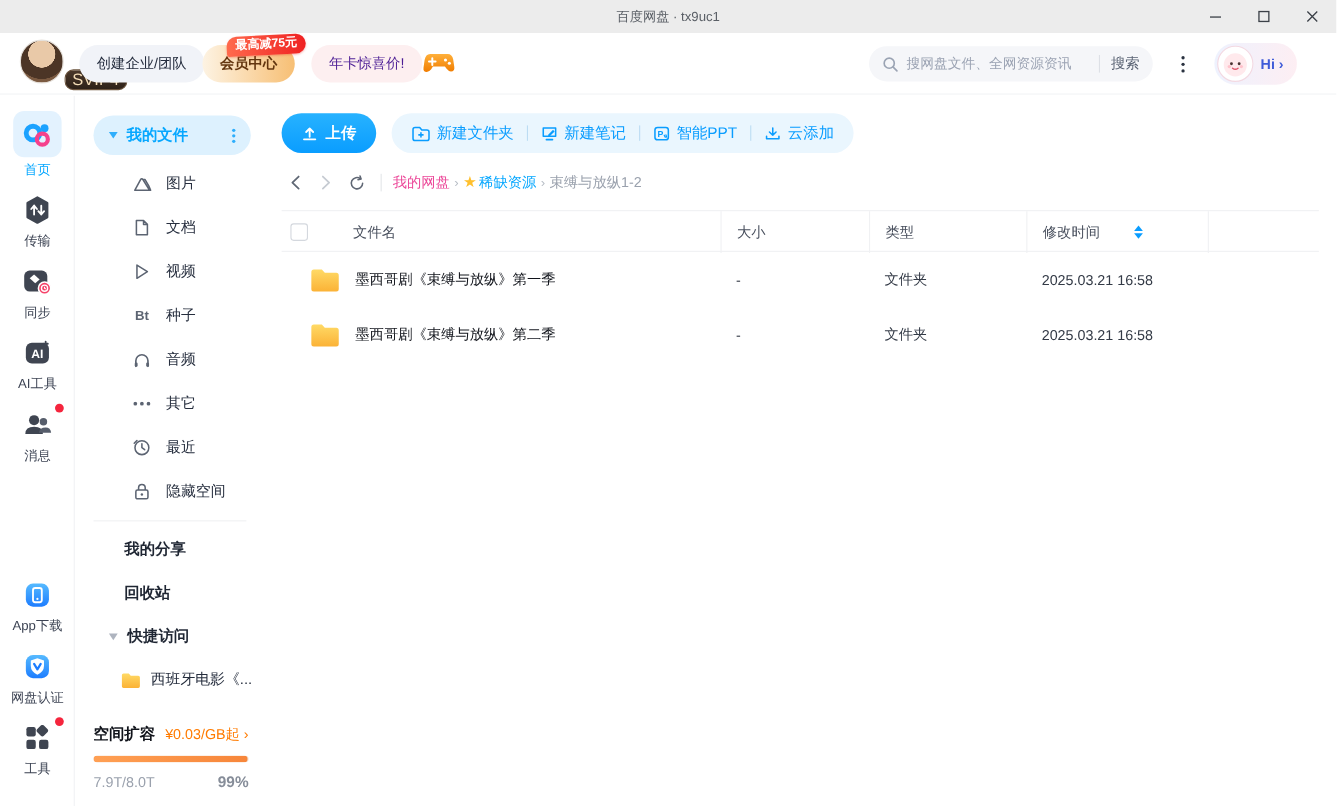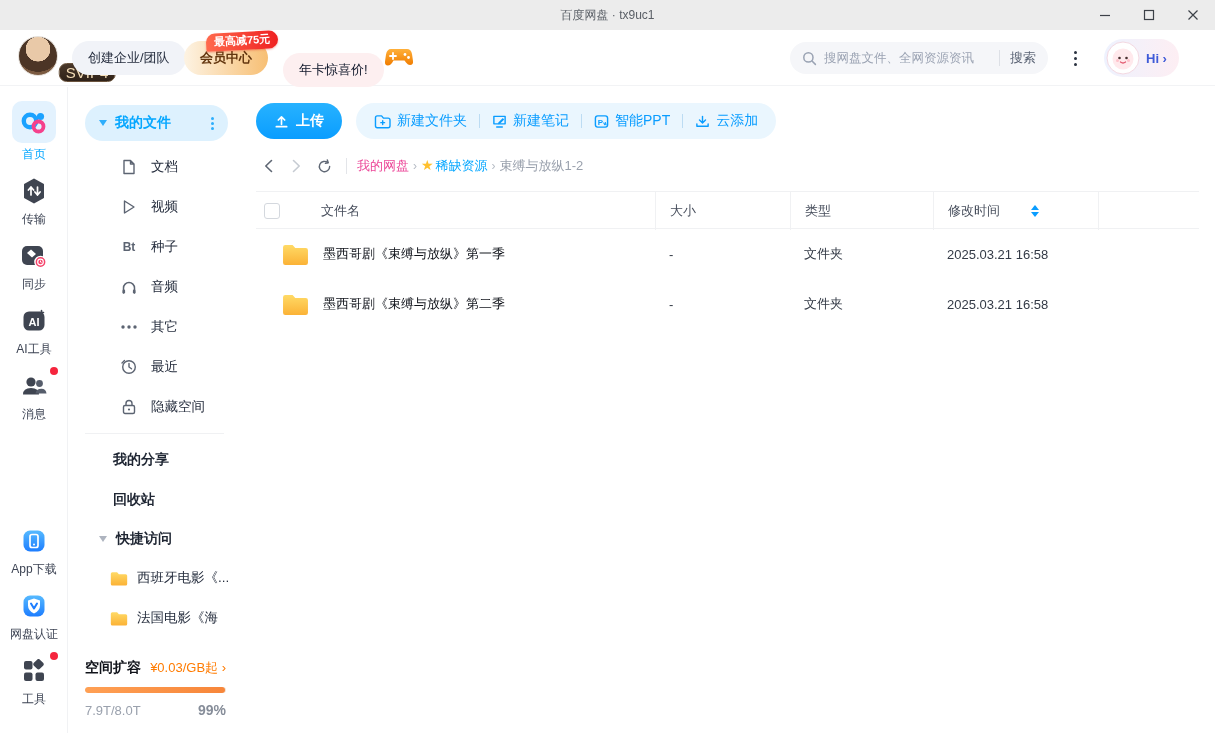--- a/index.html
+++ b/index.html
@@ -15,21 +15,21 @@
 
   
   .topbar { position:absolute; top:30px; left:0; right:0; height:56px; background:#fff; border-bottom:1px solid #f2f3f5; }
   .avatar-wrap { position:absolute; left:18px; top:6px; width:42px; height:46px; }
   .avatar { width:40px; height:40px; border-radius:50%; background:radial-gradient(circle at 50% 32%, #e9c9a8 0 38%, #4c3526 39% 70%, #7b5a41 71%); border:1px solid #e5e0da; }
   .avatar-badge { position:absolute; left:50%; transform:translateX(-50%); bottom:0; background:linear-gradient(#4a382a,#2e2118); color:#f3dcb6; font-size:15px; padding:0 6px; border-radius:8px; border:1px solid #6b543e; white-space:nowrap;margin-left:48px; }
   .pill { height:34px; border-radius:17px; display:inline-flex; align-items:center; padding:0 16px; font-size:13px; cursor:pointer; }
   .pill-team { position:absolute; left:72px; top:11px; background:#f1f3f8; color:#242c3d; }
   .pill-vip { position:absolute; left:184px; top:11px; background:linear-gradient(90deg,#fdf3e3,#f7bf74); color:#63360f; font-weight:bold; }
   .vip-badge { position:absolute; left:22px; top:-9px; background:linear-gradient(90deg,#ff6a4d,#ef2121); color:#fff; font-size:11px; line-height:1; padding:3px 8px 4px; border-radius:9px 9px 9px 2px; transform:rotate(-3deg); white-space:nowrap; box-shadow:0 1px 2px rgba(230,40,30,.35); }
-  .pill-year { position:absolute; left:283px; top:23px; background:#fdeff0; color:#0f172a; }
+  .pill-year { position:absolute; left:283px; top:11px; background:#fdeff0; color:#4c1d95; }
   .gamepad { position:absolute; left:384px; top:15px; cursor:pointer; }
   .search { position:absolute; left:790px; top:12px; width:258px; height:32px; background:#f5f6f9; border-radius:16px; display:flex; align-items:center; padding:0 12px; }
   .search-icon { color:#9aa3b3; margin-right:7px; display:flex; }
   .search-input { flex:1; border:none; outline:none; background:transparent; font-size:12.5px; color:#333; font-family:inherit; min-width:0; }
   .search-input::placeholder { color:#9ba3b3; }
   .search-div { width:1px; height:16px; background:#dde0e6; margin:0 10px; }
   .search-go { font-size:13px; color:#596273; cursor:pointer; white-space:nowrap; }
   .kebab { position:absolute; left:1066px; top:14px; width:18px; height:28px; display:flex; flex-direction:column; align-items:center; justify-content:center; gap:3px; cursor:pointer; }
   .kebab i { width:3px; height:3px; border-radius:50%; background:#2a3240; }
   .hi-pill { position:absolute; left:1104px; top:9px; height:38px; border-radius:19px; background:linear-gradient(90deg,#eef2fe,#fdeef3); display:flex; align-items:center; padding:2px 12px 2px 2px; cursor:pointer; }
@@ -299,20 +299,28 @@
     <span class="myfiles-label">我的文件</span>
     <span class="mf-kebab">
         <i></i>
         <i></i>
         <i></i>
       </span>
   </div>
 
   <div class="cat-item">
     <span class="cat-icon">
+        <svg width="17" height="15" viewBox="0 0 17 15">
+          <path d="M1.5 13 L6.8 3.2 a1.2 1.2 0 0 1 2.1 0 l2-0.01 3.6 6.3 1.5 3.5 Z M8.9 3.2 l6.1 9.8" fill="none" stroke="#5c6472" stroke-width="1.4" stroke-linejoin="round"></path>
+        </svg>
+      </span>
+    <span>图片</span>
+  </div>
+  <div class="cat-item">
+    <span class="cat-icon">
         <svg width="14" height="16" viewBox="0 0 14 16">
           <path d="M2 1.5 h6.5 L12 5 v9.5 H2 Z M8.5 1.5 V5 H12" fill="none" stroke="#5c6472" stroke-width="1.4" stroke-linejoin="round"></path>
         </svg>
       </span>
     <span>文档</span>
   </div>
   <div class="cat-item">
     <span class="cat-icon">
         <svg width="14" height="16" viewBox="0 0 14 16">
           <path d="M2.5 2 L12 8 L2.5 14 Z" fill="none" stroke="#5c6472" stroke-width="1.4" stroke-linejoin="round"></path>

